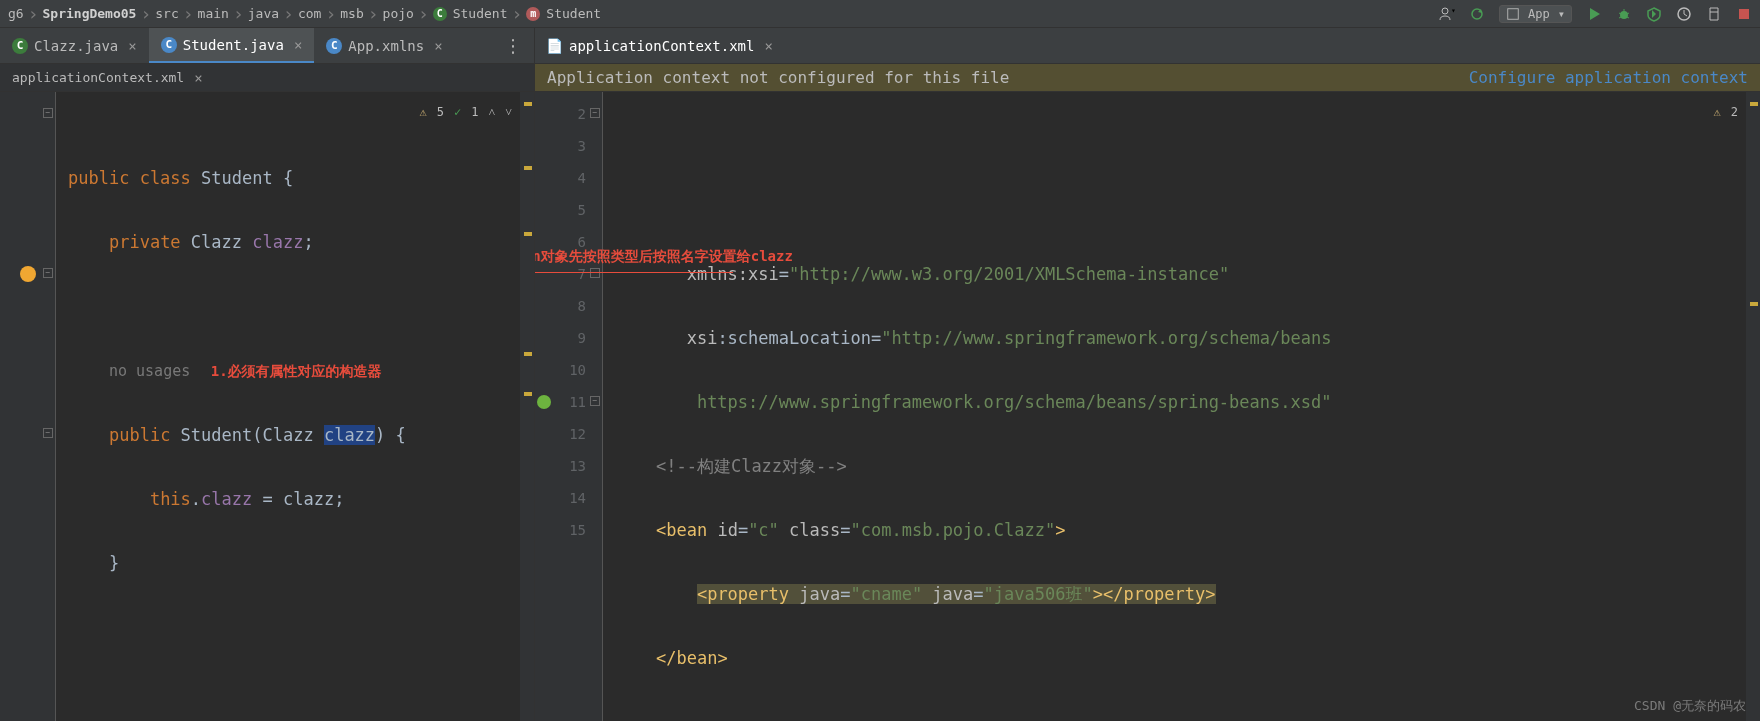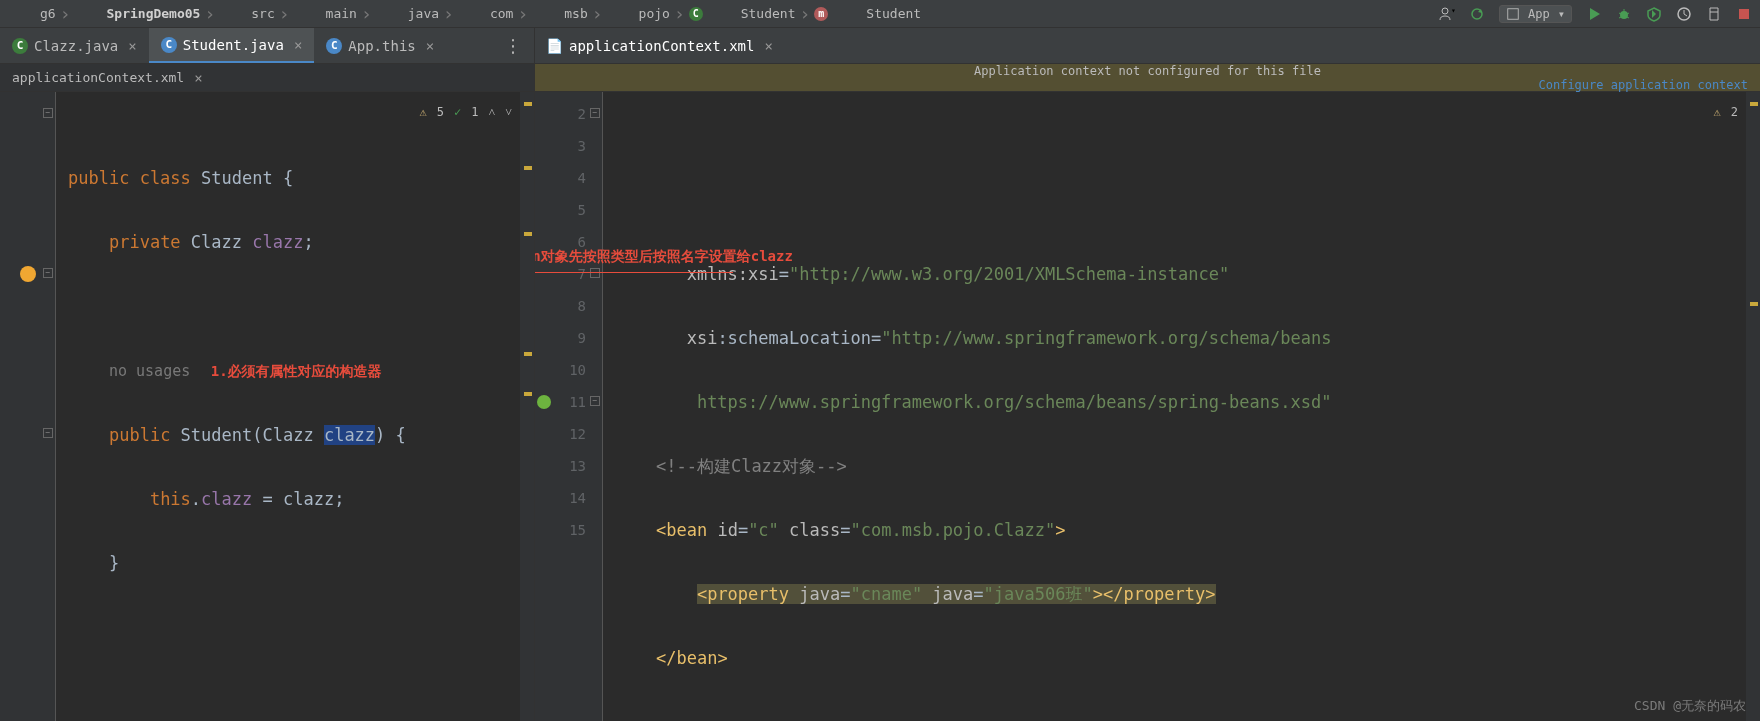--- a/index.html
+++ b/index.html
@@ -18,21 +18,21 @@
   display: flex;
   align-items: center;
   height: 28px;
   background: #3c3f41;
   border-bottom: 1px solid #323232;
   padding: 0 8px;
   font-size: 13px;
   color: #bbbbbb;
 }
 .breadcrumb { display: flex; align-items: center; gap: 4px; flex: 1; }
-.breadcrumb-item { color: #bbbbbb; margin-left: 32px; }
+.breadcrumb-item { color: #bbbbbb; }
 .breadcrumb-item.bold { font-weight: bold; color: #d0d0d0; }
 .breadcrumb-sep { color: #777; font-size: 18px; line-height: 1; }
 .bc-icon { width: 14px; height: 14px; display: inline-block; vertical-align: middle; margin-right: 2px; }
 .bc-icon.class-c { background:#3c7c3c; border-radius:50%; font-size:10px; color:#fff; text-align:center; line-height:14px; font-weight:bold; }
 .bc-icon.method-m { background:#b05a5a; border-radius:50%; font-size:10px; color:#fff; text-align:center; line-height:14px; font-weight:bold; }
 .toolbar-right { display: flex; align-items: center; gap: 14px; }
 .tool-icon { width:16px; height:16px; color:#bbb; cursor:pointer; }
 .run-config { display:flex; align-items:center; gap:8px; border:1px solid #555; padding:1px 6px; border-radius:3px; background:#4c5052; font-size:12px; }
 .play-icon { color:#499c54; }
 .bug-icon { color:#499c54; }
@@ -48,21 +48,21 @@
 .tab-icon { width:16px; height:16px; display:inline-flex; align-items:center; justify-content:center; }
 .tab-icon.java-c { background:#3c7c3c; border-radius:50%; font-size:11px; color:#fff; font-weight:bold; }
 .tab-icon.java-c.blue { background:#4a88c7; }
 .tab-icon.xml { color:#c57633; font-size:14px; }
 .tab-close { color:#999; margin-left:4px; font-size:14px; }
 .tab-more { margin-left:auto; padding:0 12px; color:#bbb; font-size:18px; cursor:pointer; }
 
 .subtabs { height:28px; background:#313335; display:flex; align-items:center; border-bottom:1px solid #323232; }
 .subtab { padding:0 12px; font-size:13px; color:#bbbbbb; display:flex; align-items:center; gap:6px; }
 
-.banner { background:#544f32; color:#bbbbbb; height:28px; display:flex; align-items:center; padding:0 12px; font-size:12px; border-bottom:1px solid #323232;flex-direction:column; }
+.banner { background:#544f32; color:#bbbbbb; height:28px; display:flex; align-items:center; padding:0 12px; font-size:16px; border-bottom:1px solid #323232; }
 .banner-link { margin-left:auto; color:#4a88c7; }
 
 .editor { flex:1; display:flex; overflow:hidden; position:relative; }
 .gutter { width:56px; background:#313335; padding-top:6px; text-align:right; color:#606366; font-size:14px; line-height:32px; font-family:Consolas,monospace; border-right:1px solid #555; position:relative; }
 .gutter-num { padding-right:16px; height:32px; position:relative; }
 .code { flex:1; padding:6px 0 0 12px; font-family:Consolas, 'Microsoft YaHei', monospace; font-size:17px; line-height:32px; white-space:pre; position:relative; }
 
 .kw { color:#cc7832; }
 .field { color:#9876aa; }
 .str { color:#6a8759; }
@@ -169,21 +169,21 @@
         <span>Clazz.java</span>
         <span class="tab-close">×</span>
       </div>
       <div class="tab active">
         <span class="tab-icon java-c blue">C</span>
         <span>Student.java</span>
         <span class="tab-close">×</span>
       </div>
       <div class="tab">
         <span class="tab-icon java-c blue">C</span>
-        <span>App.this</span>
+        <span>App.xmlns</span>
         <span class="tab-close">×</span>
       </div>
       <div class="tab-more">⋮</div>
     </div>
     <div class="subtabs">
       <div class="subtab">
         <span>applicationContext.xml</span>
         <span class="tab-close">×</span>
       </div>
     </div>

